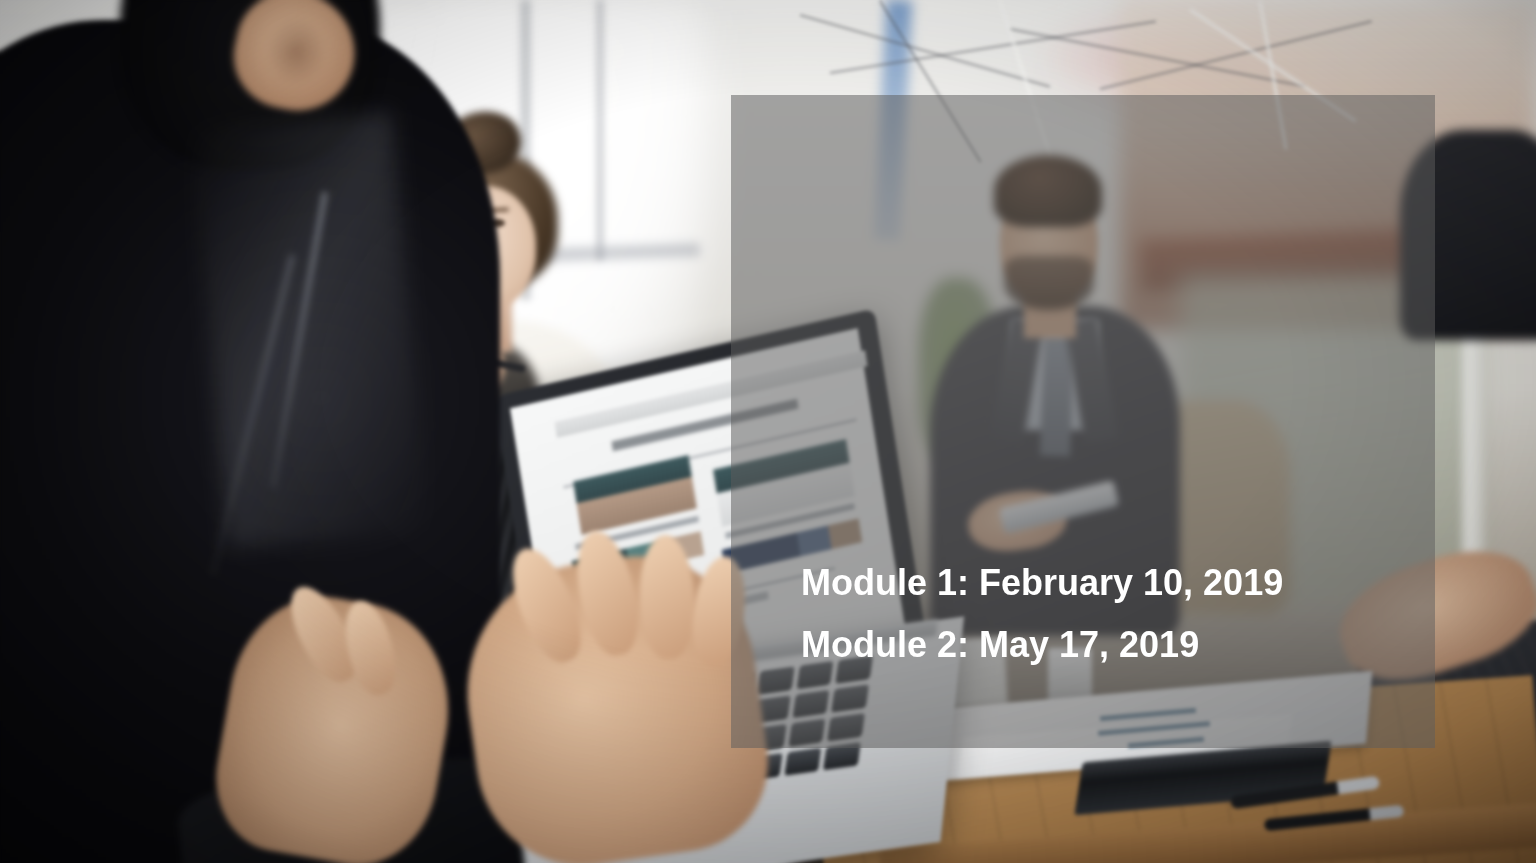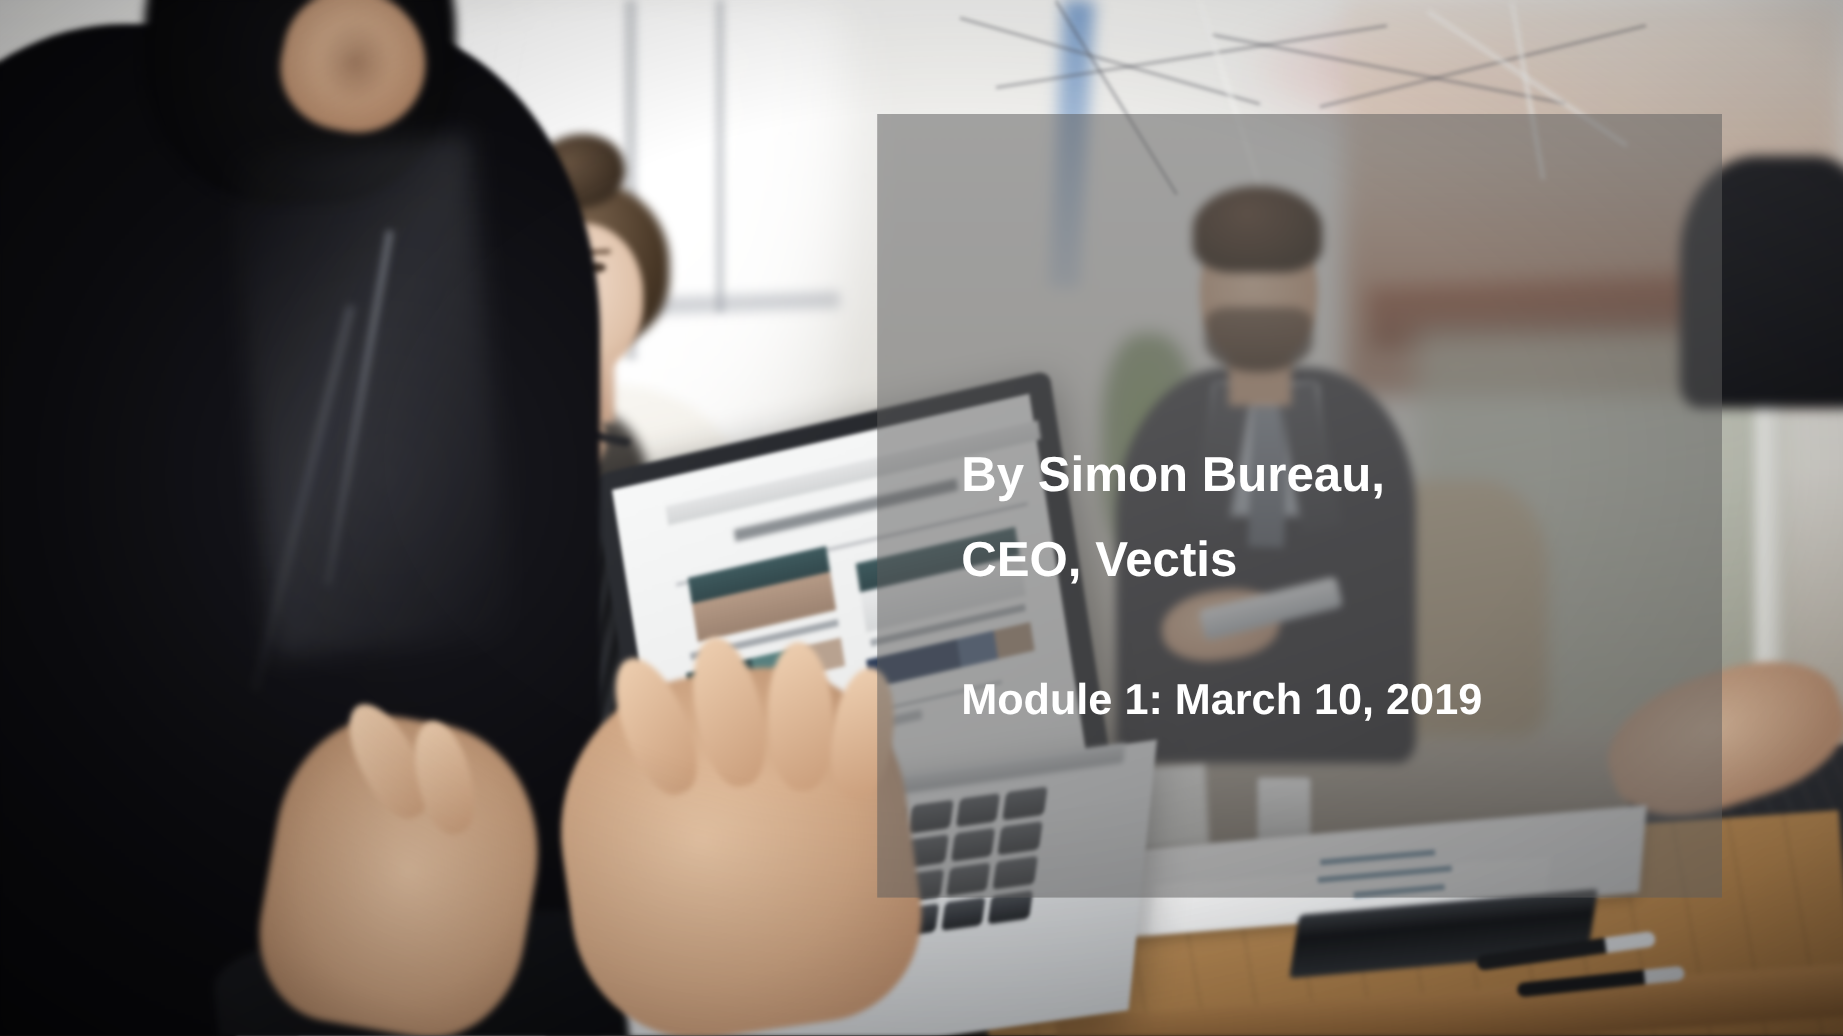--- a/index.html
+++ b/index.html
@@ -777,22 +777,21 @@
     <div class="finger f3"></div>
     <div class="finger f4"></div>
 
     <div class="photo-soften"></div>
     <div class="vignette"></div>
   </div>
 
   <div class="overlay">
 
 
-    <p class="byline">By Simon Bureau,
-CEO, Vectis</p>
 
     <div class="modules">
-      <div>Module 1: March 10, 2019</div>
+      <div>Module 1: February 10, 2019</div>
+      <div>Module 2: May 17, 2019</div>
     </div>
 
   </div>
 
 </div>
 
 </body></html>

